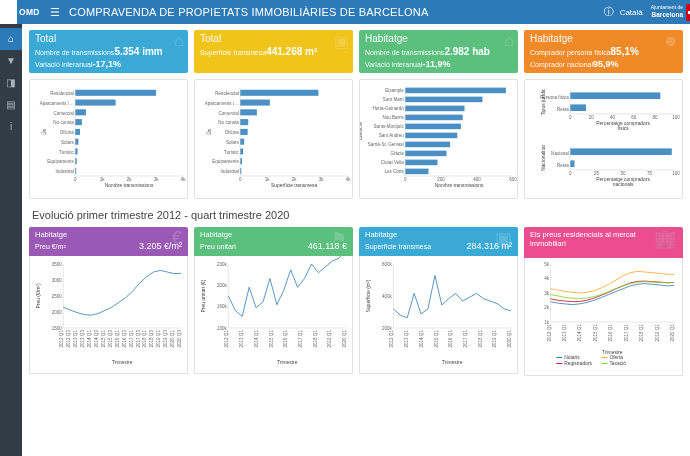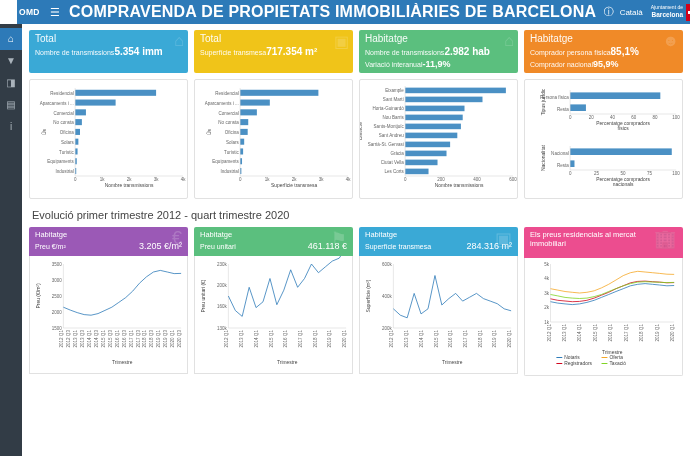--- a/index.html
+++ b/index.html
@@ -16,21 +16,21 @@
   .topbar {
     position:absolute; top:0; left:17px; width:690px; height:24px;
     background:#2d7ab8; color:#fff; display:flex; align-items:center;
   }
   .topbar .omd {
     width:30px; font-size:8.5px; font-weight:bold; letter-spacing:.3px;
     padding-left:2px; color:#fff;
   }
   .topbar .burger { width:16px; text-align:center; font-size:11px; }
   .topbar .title {
-    font-size:16px; font-weight:bold; letter-spacing:.2px;
+    font-size:11px; font-weight:normal; letter-spacing:.2px;
     flex:1; padding-left:6px; white-space:nowrap; overflow:hidden;
   }
   .topbar .info-ico {
     width:18px; text-align:center; font-size:10px;
   }
   .topbar .lang { font-size:8px; padding:0 8px 0 2px; }
   .logo-block {
     height:24px; background:#2d7ab8; display:flex; align-items:center;
     padding-right:4px;
   }
@@ -149,28 +149,32 @@
 
   <div class="kpi-row">
 
     <div class="kpi-card" style="background:#3aa9d6">
       <div class="watermark">⌂</div>
       <div class="kcat">Total</div>
       <div class="kpi-line">
         <span class="lbl">Nombre de transmissions</span>
         <span class="val">5.354 imm</span>
       </div>
+      <div class="kpi-line second">
+        <span class="lbl">Variació interanual</span>
+        <span class="val">-17,1%</span>
+      </div>
     </div>
 
     <div class="kpi-card" style="background:#f0c419">
       <div class="watermark">▣</div>
       <div class="kcat">Total</div>
       <div class="kpi-line">
         <span class="lbl">Superfície transmesa</span>
-        <span class="val">717.354 m²</span>
+        <span class="val">441.268 m²</span>
       </div>
     </div>
 
     <div class="kpi-card" style="background:#5bbf7e">
       <div class="watermark">⌂</div>
       <div class="kcat">Habitatge</div>
       <div class="kpi-line">
         <span class="lbl">Nombre de transmissions</span>
         <span class="val">2.982 hab</span>
       </div>

